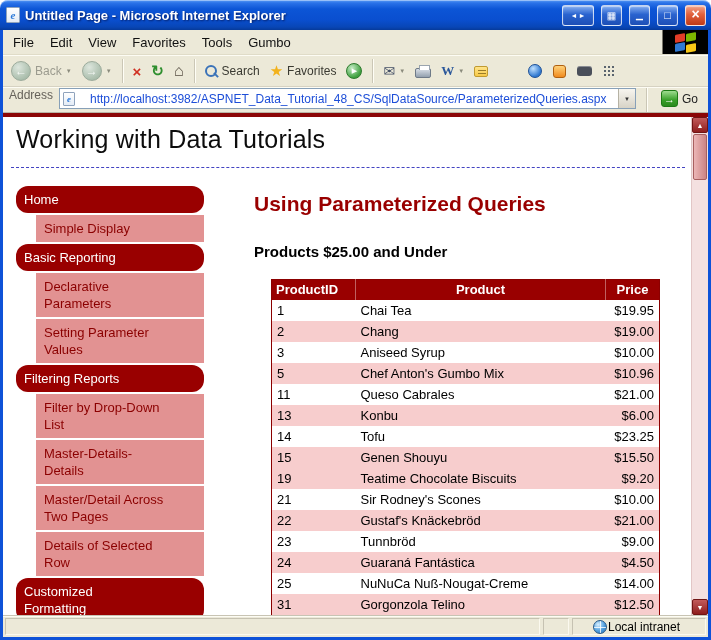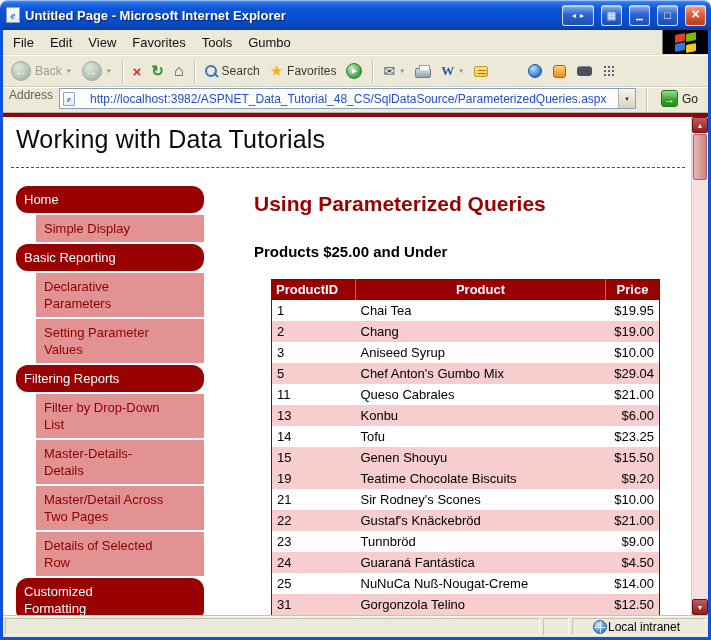--- a/index.html
+++ b/index.html
@@ -324,21 +324,21 @@
                     <td class="td-price">$19.00</td>
                   </tr>
                 <tr>
                     <td>3</td>
                     <td>Aniseed Syrup</td>
                     <td class="td-price">$10.00</td>
                   </tr>
                 <tr class="alt">
                     <td>5</td>
                     <td>Chef Anton's Gumbo Mix</td>
-                    <td class="td-price">$29.04</td>
+                    <td class="td-price">$10.96</td>
                   </tr>
                 <tr>
                     <td>11</td>
                     <td>Queso Cabrales</td>
                     <td class="td-price">$21.00</td>
                   </tr>
                 <tr class="alt">
                     <td>13</td>
                     <td>Konbu</td>
                     <td class="td-price">$6.00</td>

